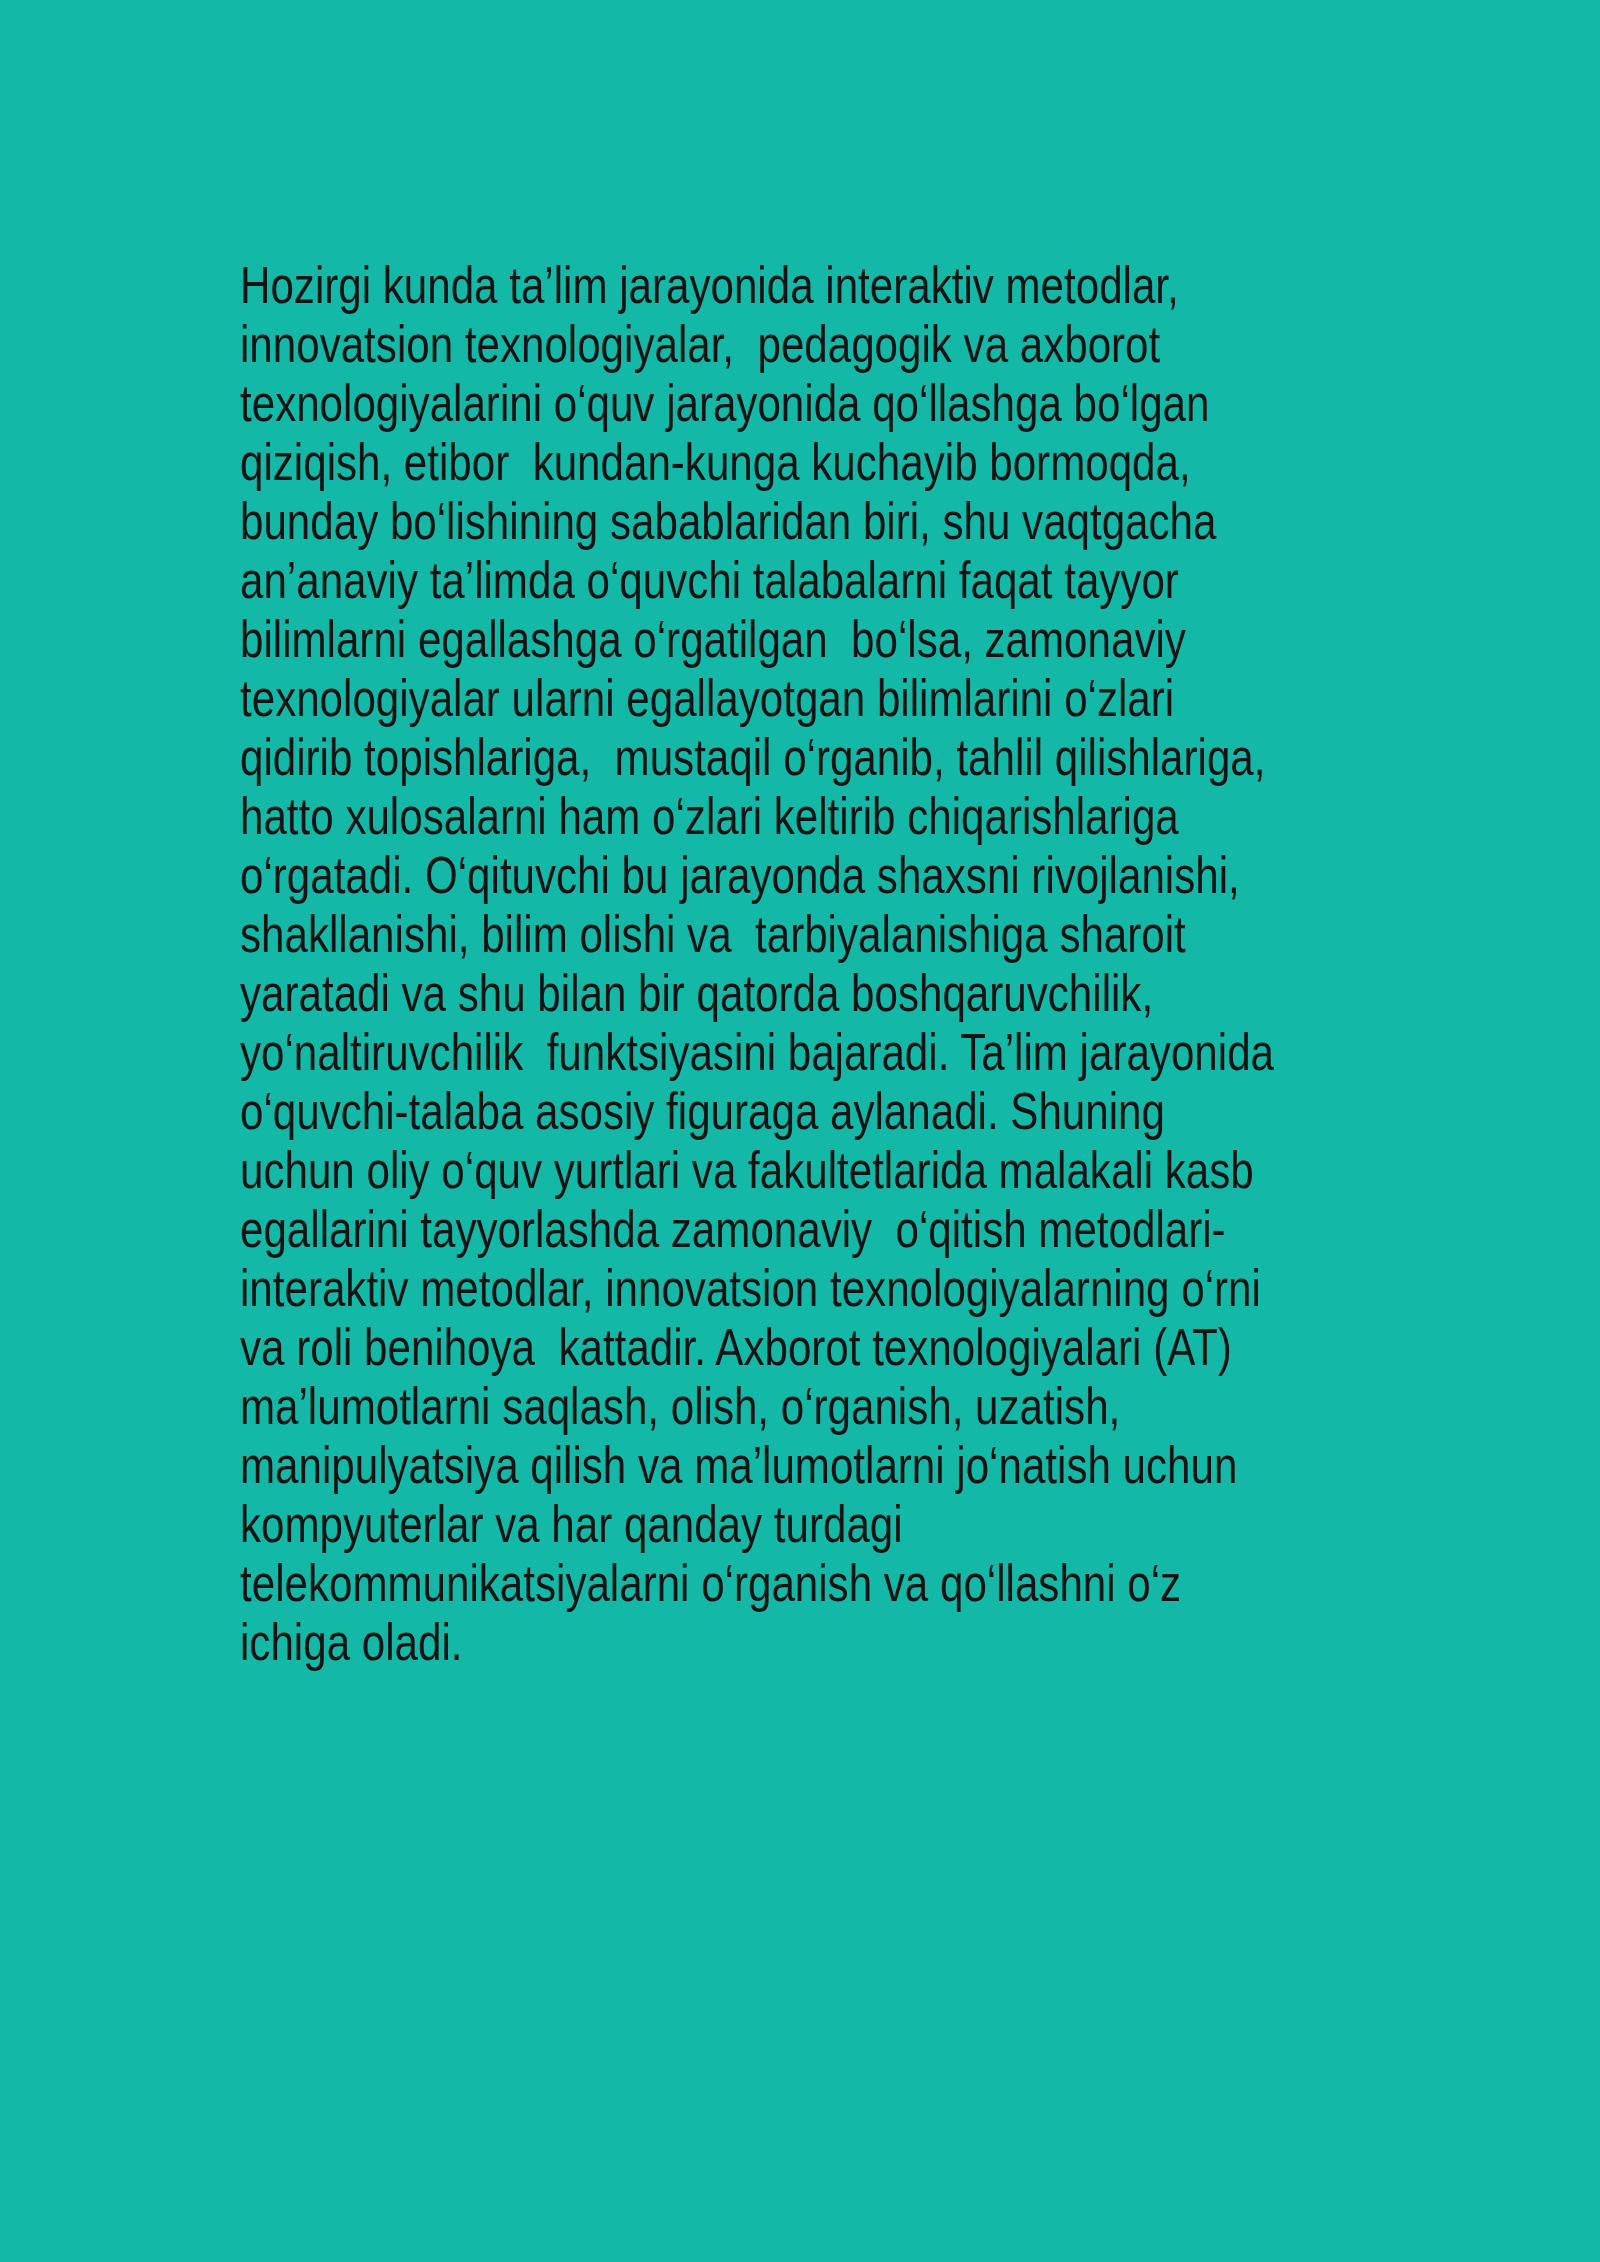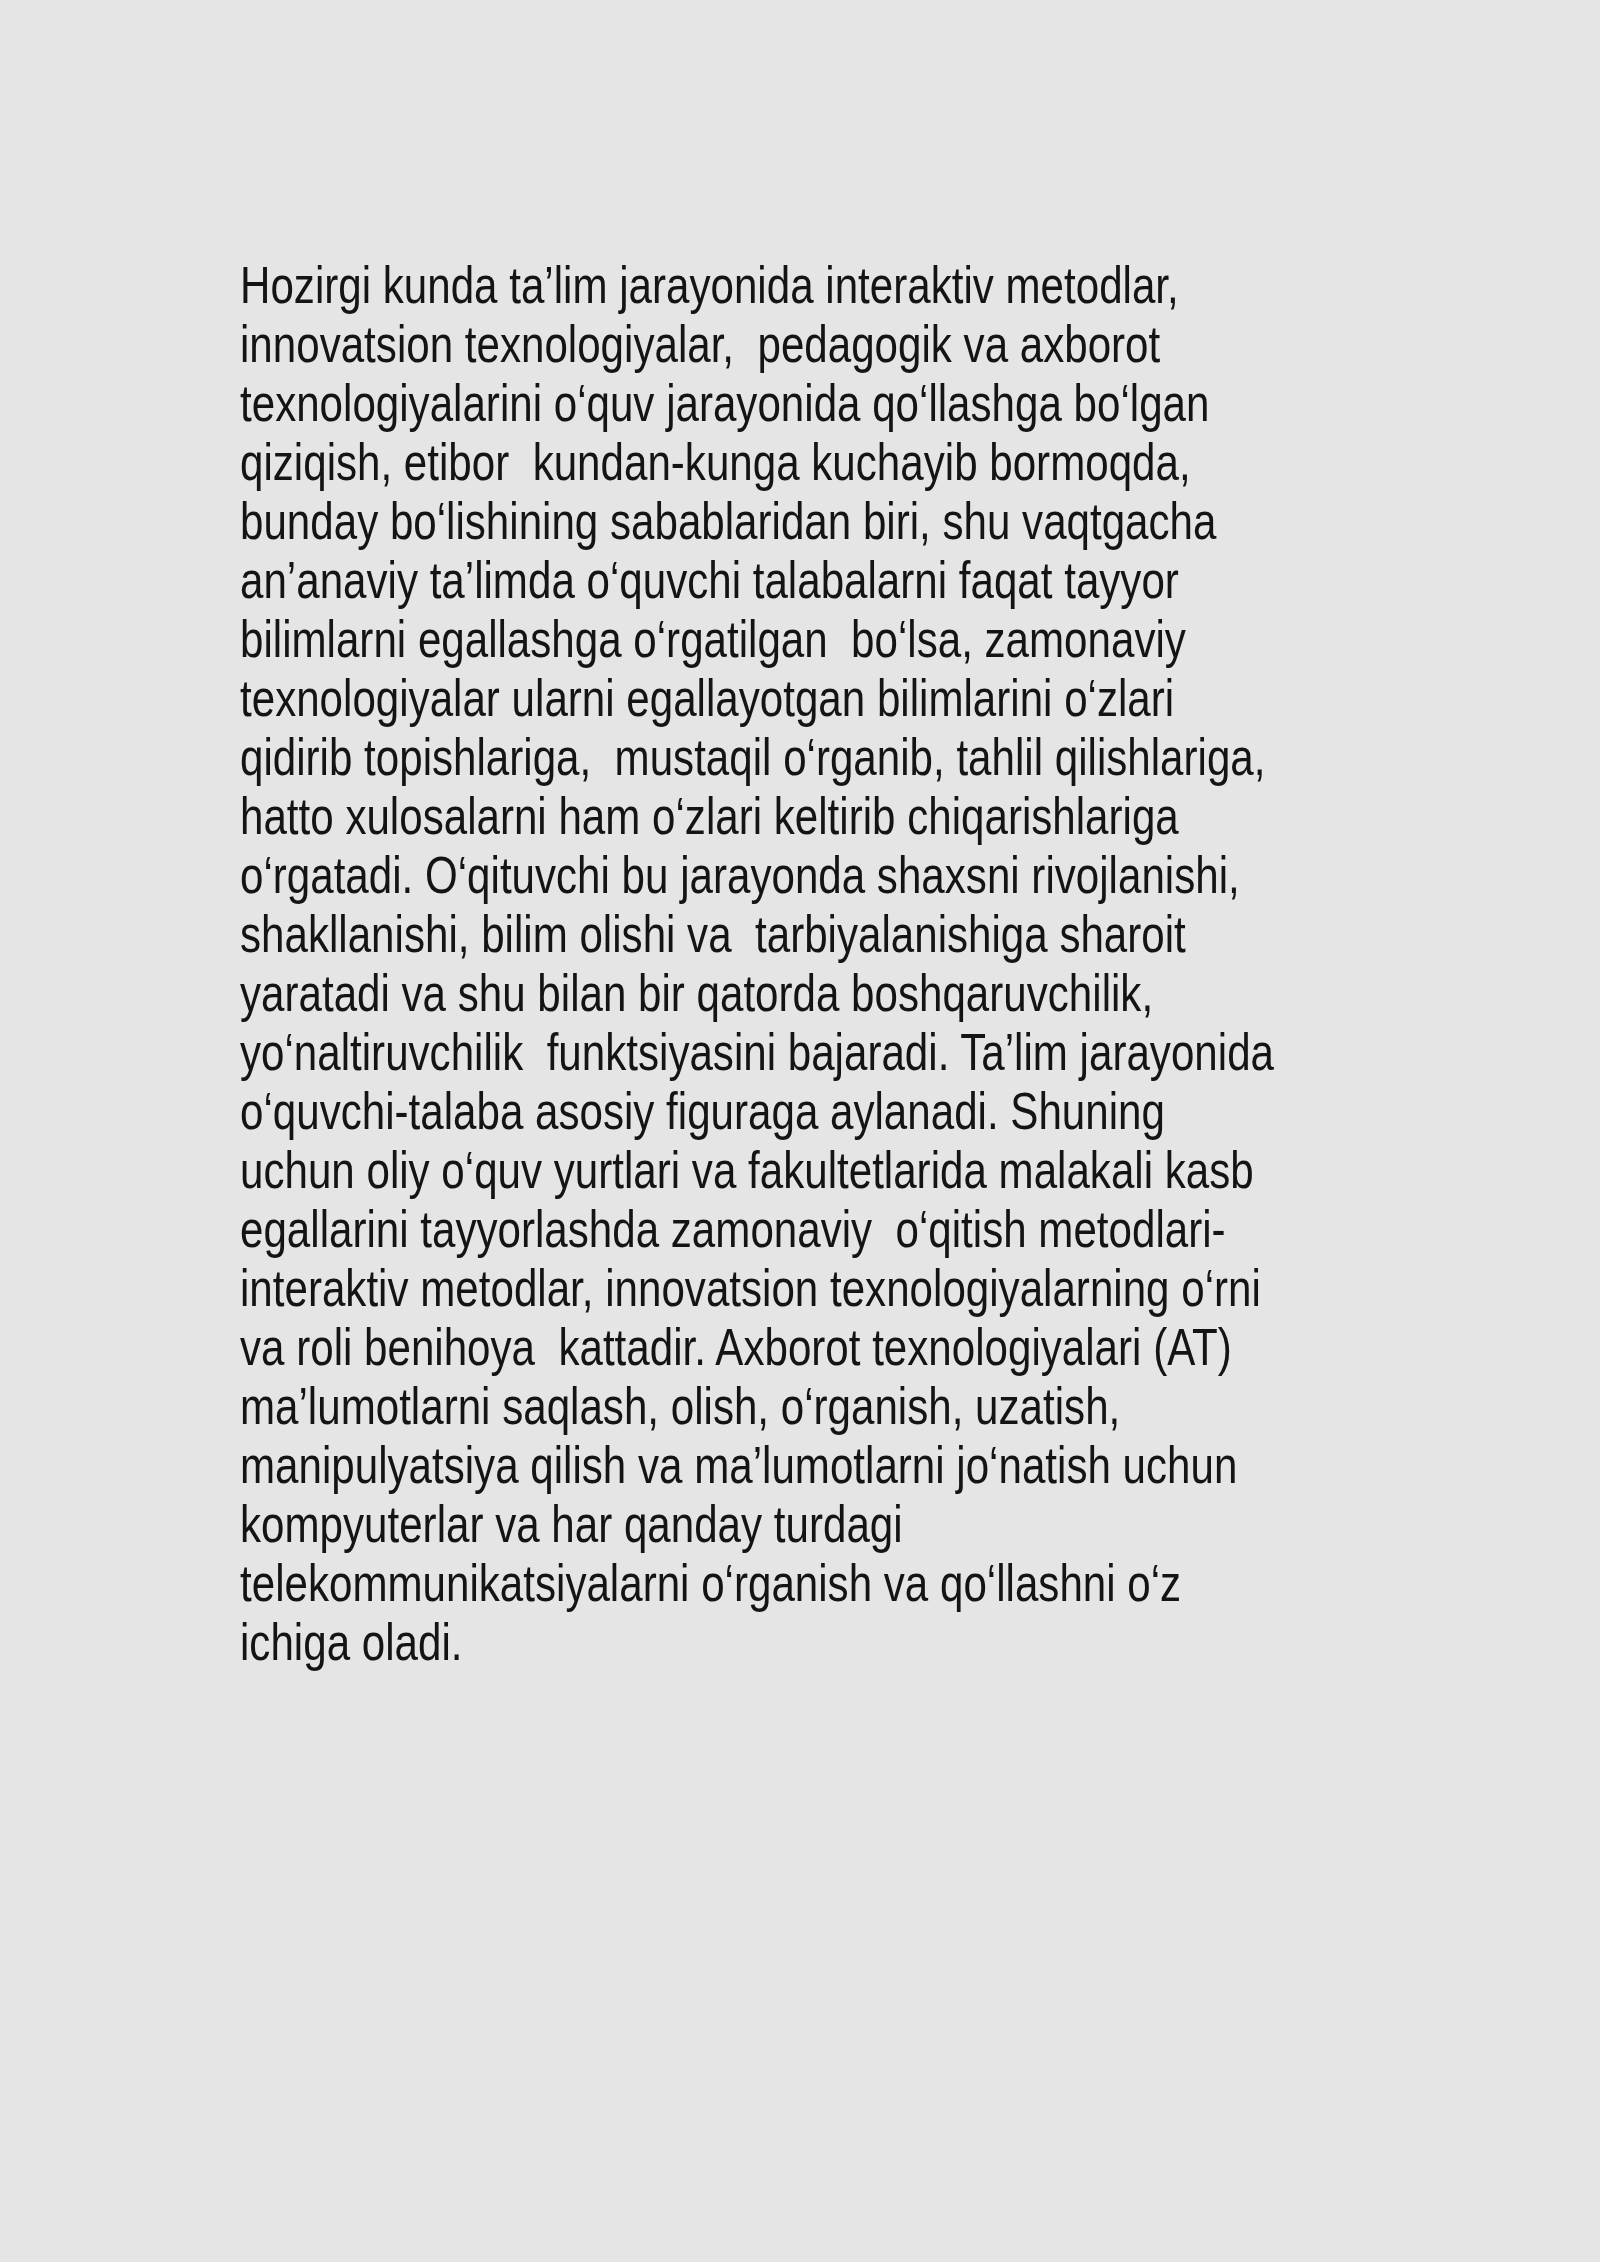--- a/index.html
+++ b/index.html
@@ -34,15 +34,15 @@
     transform: scaleX(0.81);     
     transform-origin: 0 0;
   }
   .line {
     height: 59px;
   }
 </style>
 </head>
 <body>
 
-<div class="page" style="background: #e5e5e5;">
+<div class="page" style="background: #14b8a6;">
   <div class="paragraph" style="color: rgb(20, 20, 20);"><div class="line">Hozirgi kunda ta’lim jarayonida interaktiv metodlar,</div><div class="line">innovatsion texnologiyalar,  pedagogik va axborot</div><div class="line">texnologiyalarini o‘quv jarayonida qo‘llashga bo‘lgan</div><div class="line">qiziqish, etibor  kundan-kunga kuchayib bormoqda,</div><div class="line">bunday bo‘lishining sabablaridan biri, shu vaqtgacha</div><div class="line">an’anaviy ta’limda o‘quvchi talabalarni faqat tayyor</div><div class="line">bilimlarni egallashga o‘rgatilgan  bo‘lsa, zamonaviy</div><div class="line">texnologiyalar ularni egallayotgan bilimlarini o‘zlari</div><div class="line">qidirib topishlariga,  mustaqil o‘rganib, tahlil qilishlariga,</div><div class="line">hatto xulosalarni ham o‘zlari keltirib chiqarishlariga</div><div class="line">o‘rgatadi. O‘qituvchi bu jarayonda shaxsni rivojlanishi,</div><div class="line">shakllanishi, bilim olishi va  tarbiyalanishiga sharoit</div><div class="line">yaratadi va shu bilan bir qatorda boshqaruvchilik,</div><div class="line">yo‘naltiruvchilik  funktsiyasini bajaradi. Ta’lim jarayonida</div><div class="line">o‘quvchi-talaba asosiy figuraga aylanadi. Shuning</div><div class="line">uchun oliy o‘quv yurtlari va fakultetlarida malakali kasb</div><div class="line">egallarini tayyorlashda zamonaviy  o‘qitish metodlari-</div><div class="line">interaktiv metodlar, innovatsion texnologiyalarning o‘rni</div><div class="line">va roli benihoya  kattadir. Axborot texnologiyalari (AT)</div><div class="line">ma’lumotlarni saqlash, olish, o‘rganish, uzatish,</div><div class="line">manipulyatsiya qilish va ma’lumotlarni jo‘natish uchun</div><div class="line">kompyuterlar va har qanday turdagi</div><div class="line">telekommunikatsiyalarni o‘rganish va qo‘llashni o‘z</div><div class="line">ichiga oladi.</div></div>
 </div>
 
 </body></html>

